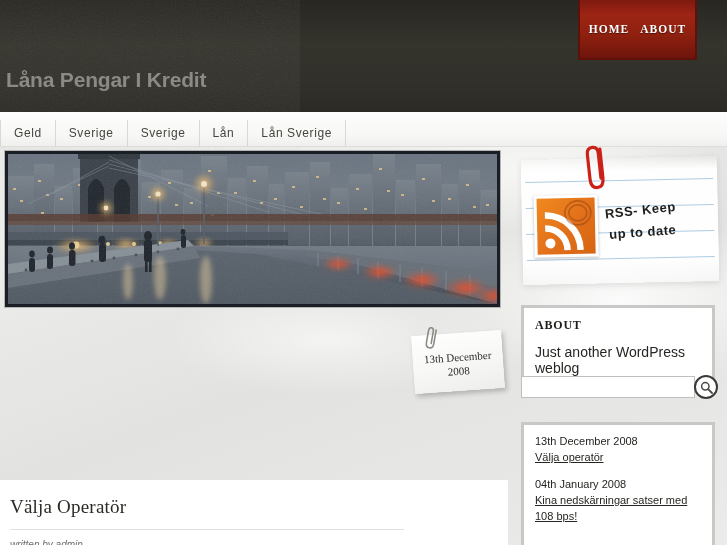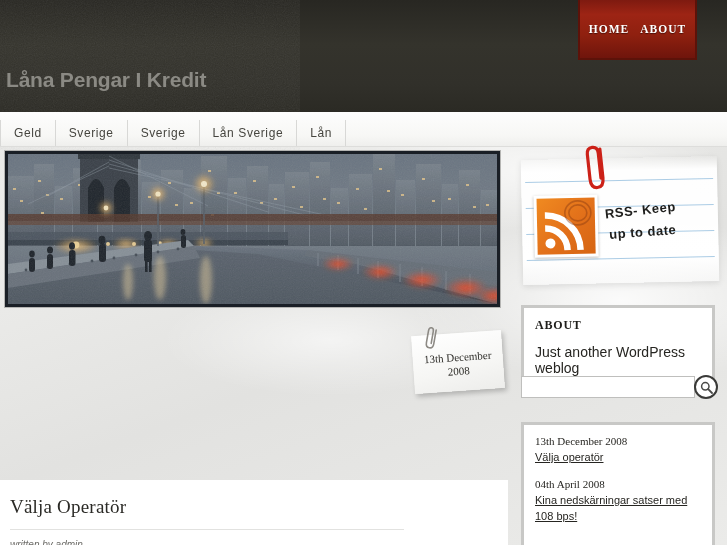--- a/index.html
+++ b/index.html
@@ -334,21 +334,21 @@
     justify-content: center;
     padding: 0;
   }
 
   #recent-widget {
     position: absolute;
     left: 0;
     top: 272px;
   }
   .rp-date {
-    font-family: Liberation Serif, serif;
+    font-family: Liberation Sans, sans-serif;
     font-size: 11px;
     color: #262521;
     margin-bottom: 2px;
   }
   .rp-link {
     font-family: "Liberation Sans", sans-serif;
     font-size: 11px;
     color: #262521;
     text-decoration: underline;
     display: block;
@@ -384,22 +384,22 @@
   <div id="top-nav">
     <a>HOME</a>
     <a>ABOUT</a>
   </div>
 </div>
 
 <div id="tabs">
   <div class="tab">Geld</div>
   <div class="tab">Sverige</div>
   <div class="tab">Sverige</div>
+  <div class="tab">Lån</div>
   <div class="tab">Lån Sverige</div>
-  <div class="tab">Lån</div>
 </div>
 
 <div id="main">
 
   <div id="hero">
     <div id="hero-inner">
       <svg width="489" height="150" viewBox="0 0 489 150" xmlns="http://www.w3.org/2000/svg" style="display:block">
         <defs>
           <linearGradient id="sky" x1="0" y1="0" x2="0" y2="1">
             <stop offset="0%" stop-color="#6b7682"></stop>
@@ -690,17 +690,17 @@
   </div>
 
   <div class="widget" id="recent-widget">
 
     <div>
       <div class="rp-date">13th December 2008</div>
       <a class="rp-link">Välja operatör</a>
     </div>
 
     <div>
-      <div class="rp-date">04th April 2008</div>
+      <div class="rp-date">04th January 2008</div>
       <a class="rp-link">Kina nedskärningar satser med 108 bps!</a>
     </div>
   </div>
 </div>
 
 </body></html>

